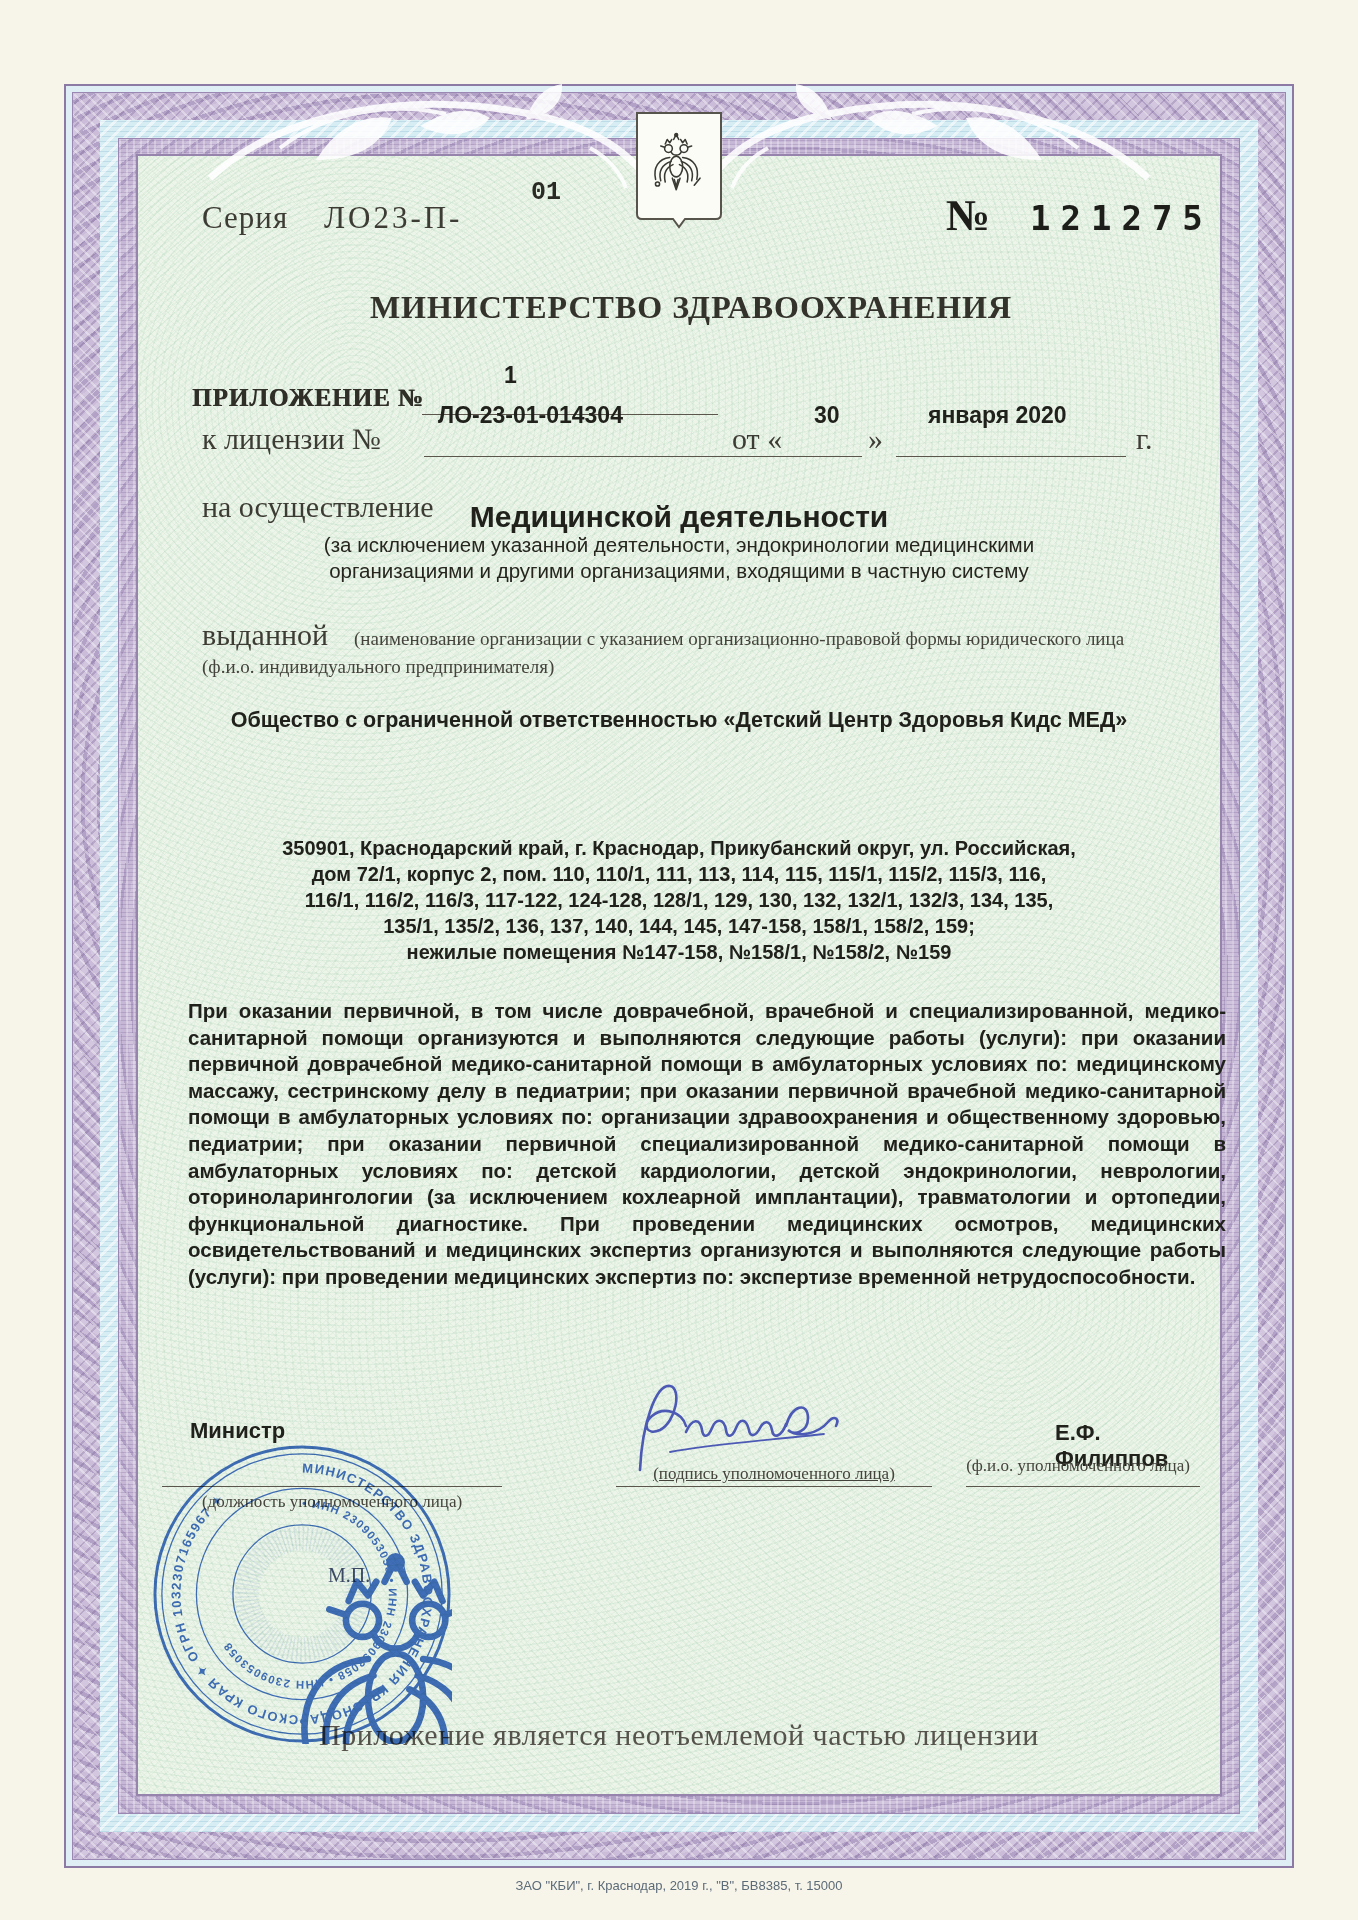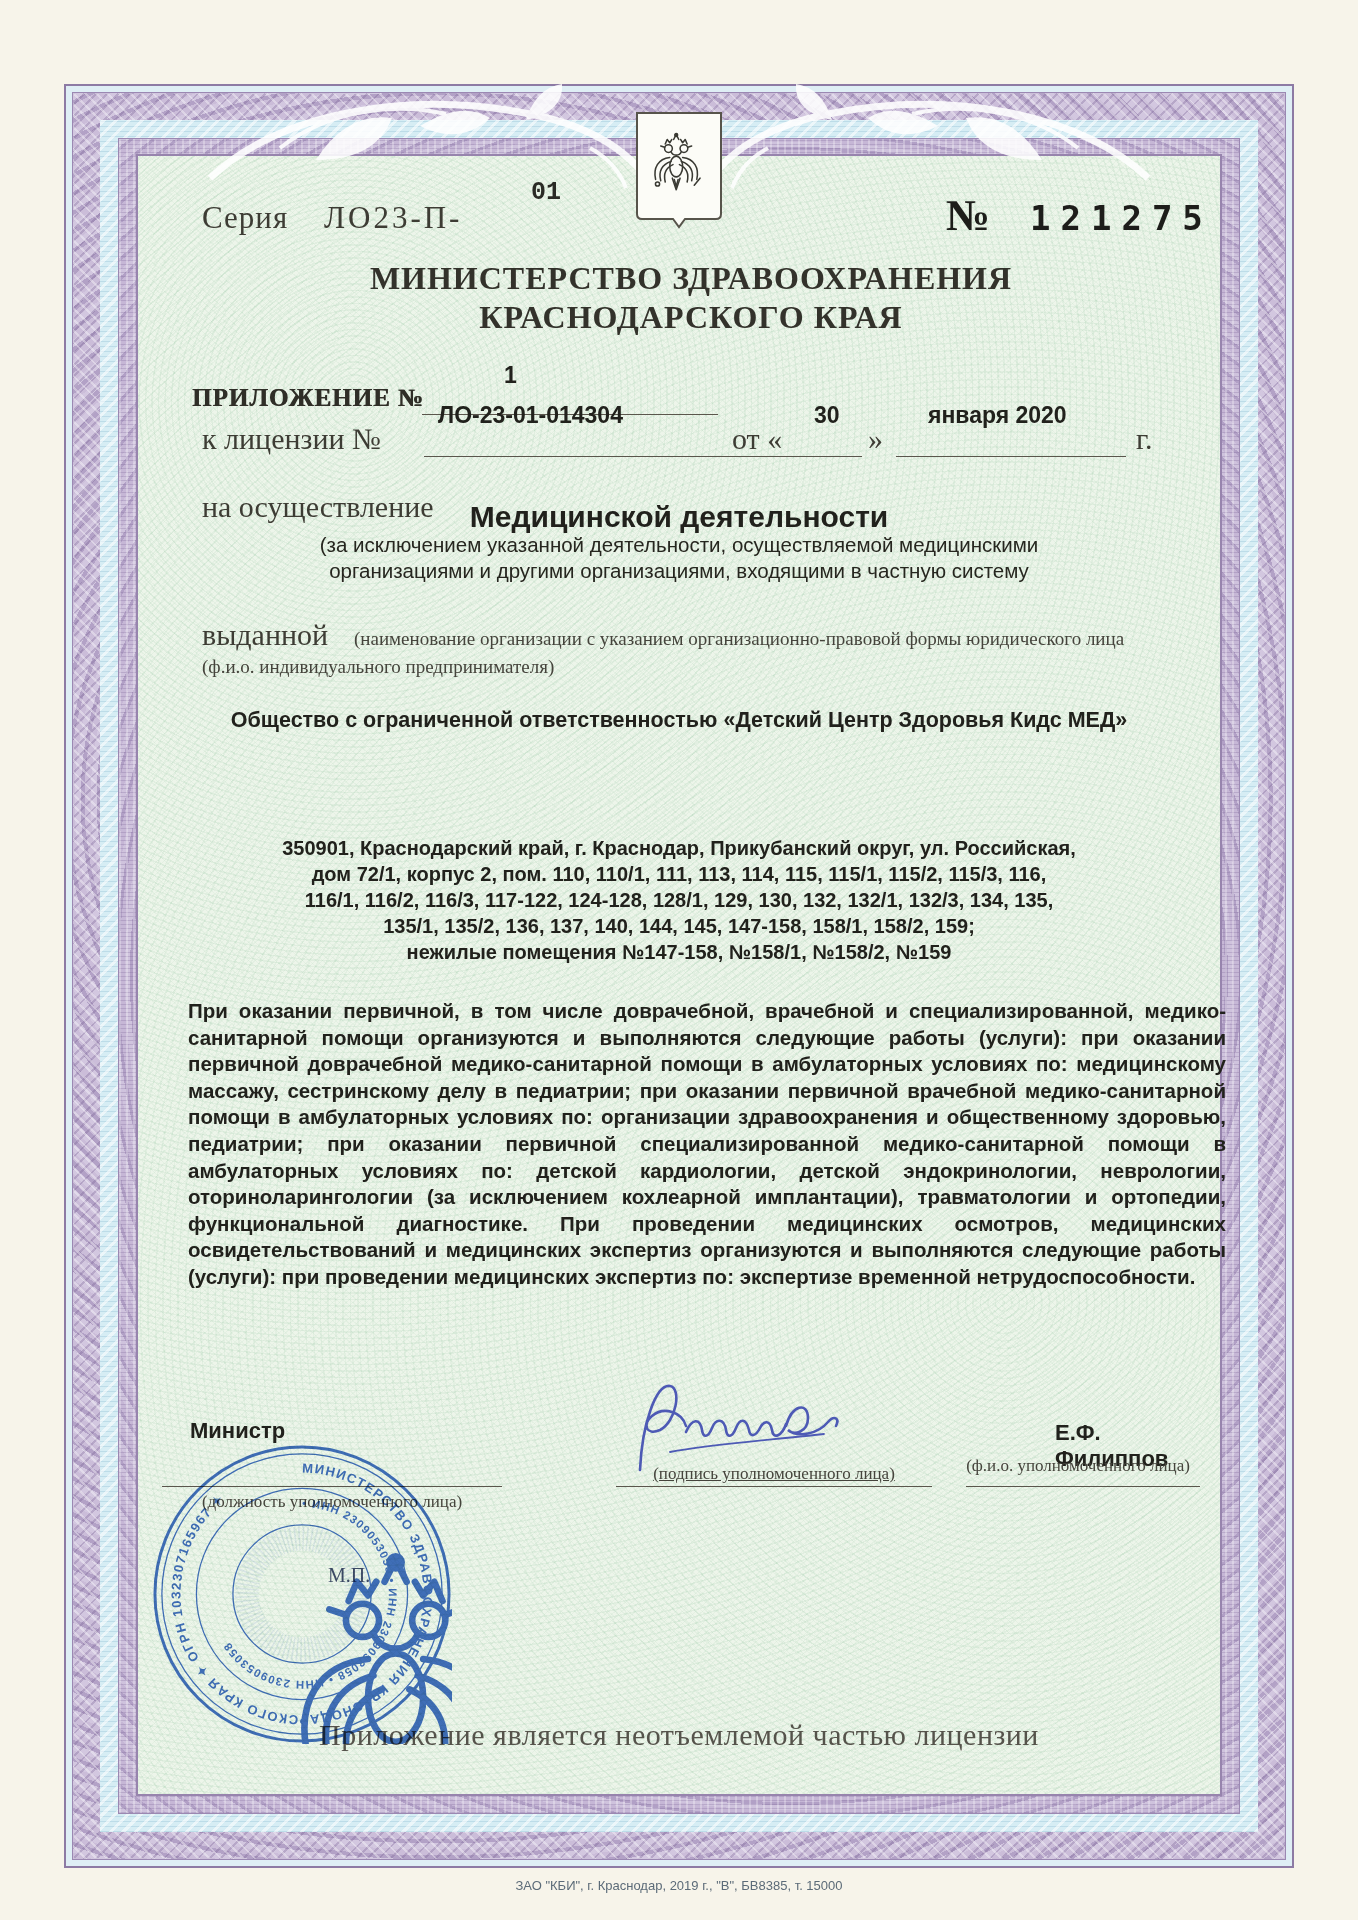--- a/index.html
+++ b/index.html
@@ -41,21 +41,21 @@
   .typed{font-family:"Liberation Sans",sans-serif;font-weight:bold;color:#21211c;}
   .rule{border-top:1.5px solid #5a564c;height:0;}
 
   
   .series-label{left:64px;top:44px;font-size:31px;letter-spacing:1px;}
   .series-value{left:186px;top:44px;font-size:31px;letter-spacing:3px;}
   .series-extra{left:372px;top:22px;font-family:Liberation Mono, monospace;font-size:25px;font-weight:bold;color:#2a2a25;margin-left:21px;}
   .number-sign{left:808px;top:34px;font-size:44px;font-weight:bold;color:#1d1d1a;}
   .number-value{left:892px;top:42px;font-family:"DejaVu Sans Mono",monospace;font-size:34px;font-weight:600;letter-spacing:10px;color:#1d1d1a;}
 
-  .ministry{left:0;right:0;top:103px;text-align:center;font-size:32px;font-weight:bold;
+  .ministry{left:0;right:0;top:132px;text-align:center;font-size:32px;font-weight:bold;
             letter-spacing:1px;color:#33322b;line-height:39px;padding-left:24px;}
 
   
   .appendix-label{left:54px;top:228px;font-size:25px;font-weight:bold;letter-spacing:1px;color:#2f2e27;text-shadow:.6px 0 #2f2e27;}
   .appendix-value{left:366px;top:206px;font-family:"Liberation Sans",sans-serif;font-size:23px;font-weight:bold;color:#21211c;}
   .appendix-line{left:284px;top:258px;width:296px;}
 
   
   .license-label{left:64px;top:266px;font-size:30px;}
   .license-value{left:300px;top:246px;font-size:23px;}
@@ -166,42 +166,41 @@
 <div class="doc">
 
   <span class="abs serif series-label">Серия</span>
   <span class="abs serif series-value">ЛО23-П-</span>
   <span class="abs series-extra">01</span>
   <span class="abs serif number-sign">№</span>
   <span class="abs number-value">121275</span>
 
   <div class="abs serif ministry">
     <div>МИНИСТЕРСТВО ЗДРАВООХРАНЕНИЯ</div>
-    <div>КРАСНОДАРСКОГО КРАЯ</div>
   </div>
 
   <span class="abs serif appendix-label">ПРИЛОЖЕНИЕ №</span>
   <span class="abs appendix-value">1</span>
   <div class="abs rule appendix-line"></div>
 
   <span class="abs serif license-label">к лицензии №</span>
   <span class="abs typed license-value">ЛО-23-01-014304</span>
   <div class="abs rule license-line"></div>
   <span class="abs serif from-label">от «</span>
   <div class="abs rule day-line"></div>
   <span class="abs typed day-value">30</span>
   <span class="abs serif close-quote">»</span>
   <div class="abs rule monthyear-line"></div>
   <span class="abs typed monthyear-value">января 2020</span>
   <span class="abs serif year-suffix">г.</span>
 
   <span class="abs serif activity-label">на осуществление</span>
   <div class="abs typed activity-title">Медицинской деятельности</div>
   <div class="abs activity-note">
-    <div>(за исключением указанной деятельности, осуществляемой медицинскими</div>
+    <div>(за исключением указанной деятельности, эндокринологии медицинскими</div>
     <div>организациями и другими организациями, входящими в частную систему</div>
   </div>
 
   <span class="abs serif issued-label">выданной</span>
   <span class="abs serif issued-note1">(наименование организации с указанием организационно-правовой формы юридического лица</span>
   <span class="abs serif issued-note2">(ф.и.о. индивидуального предпринимателя)</span>
   <div class="abs typed org-line">Общество с ограниченной ответственностью «Детский Центр Здоровья Кидс МЕД»</div>
 
   <div class="abs typed address">
     <div>350901, Краснодарский край, г. Краснодар, Прикубанский округ, ул. Российская,</div>

